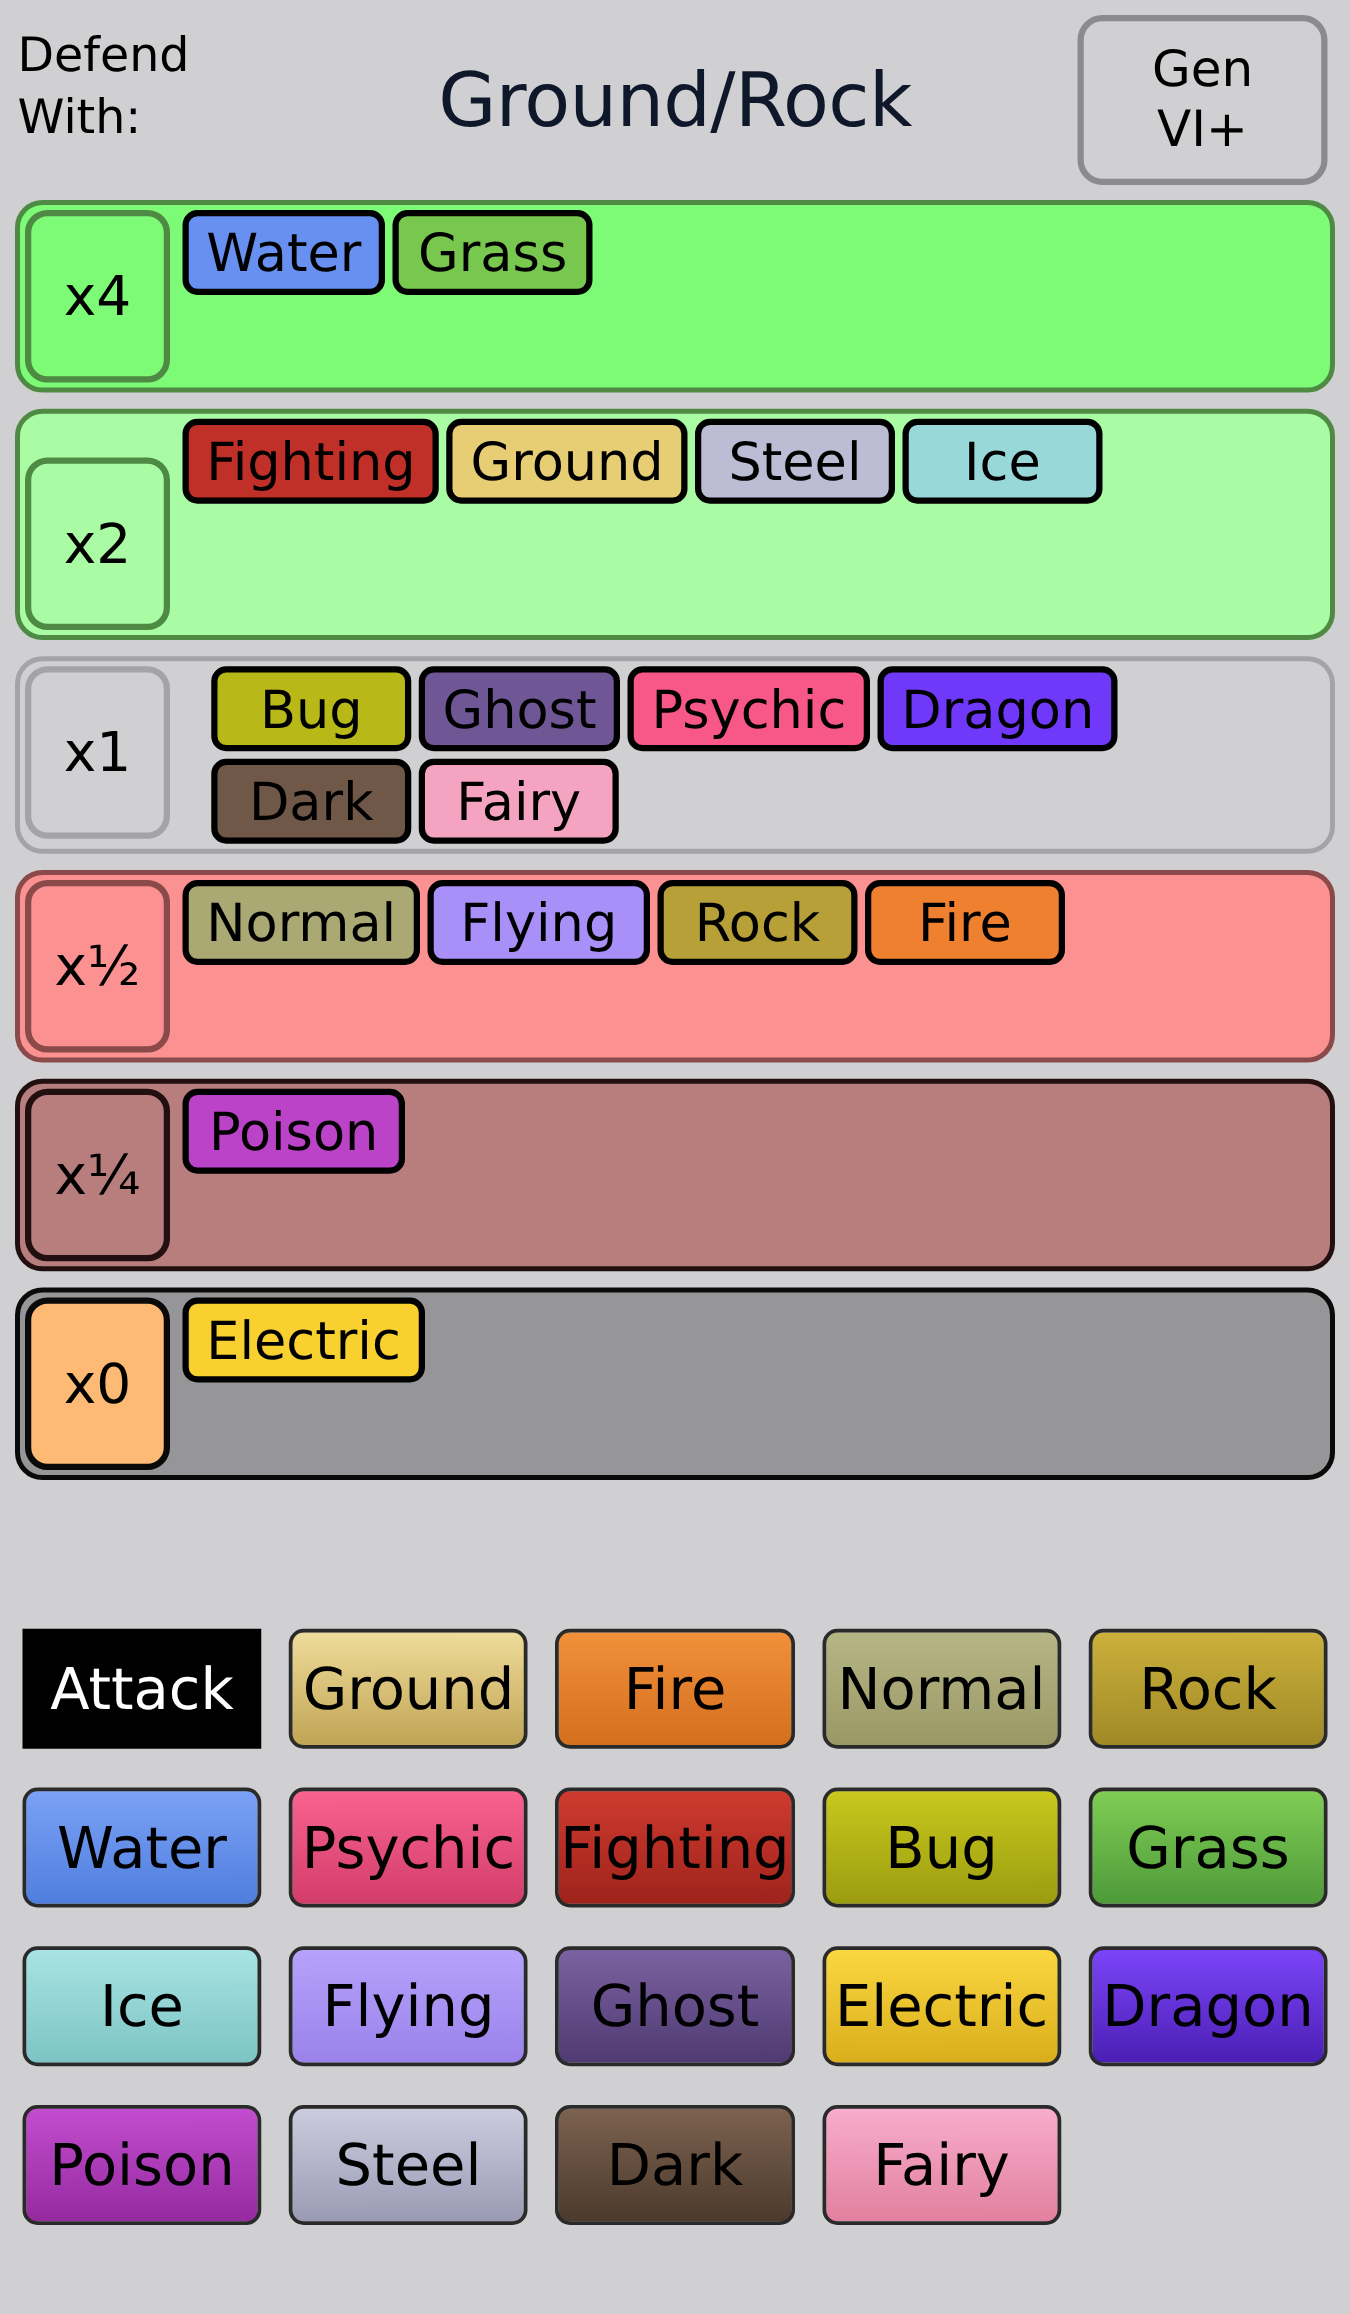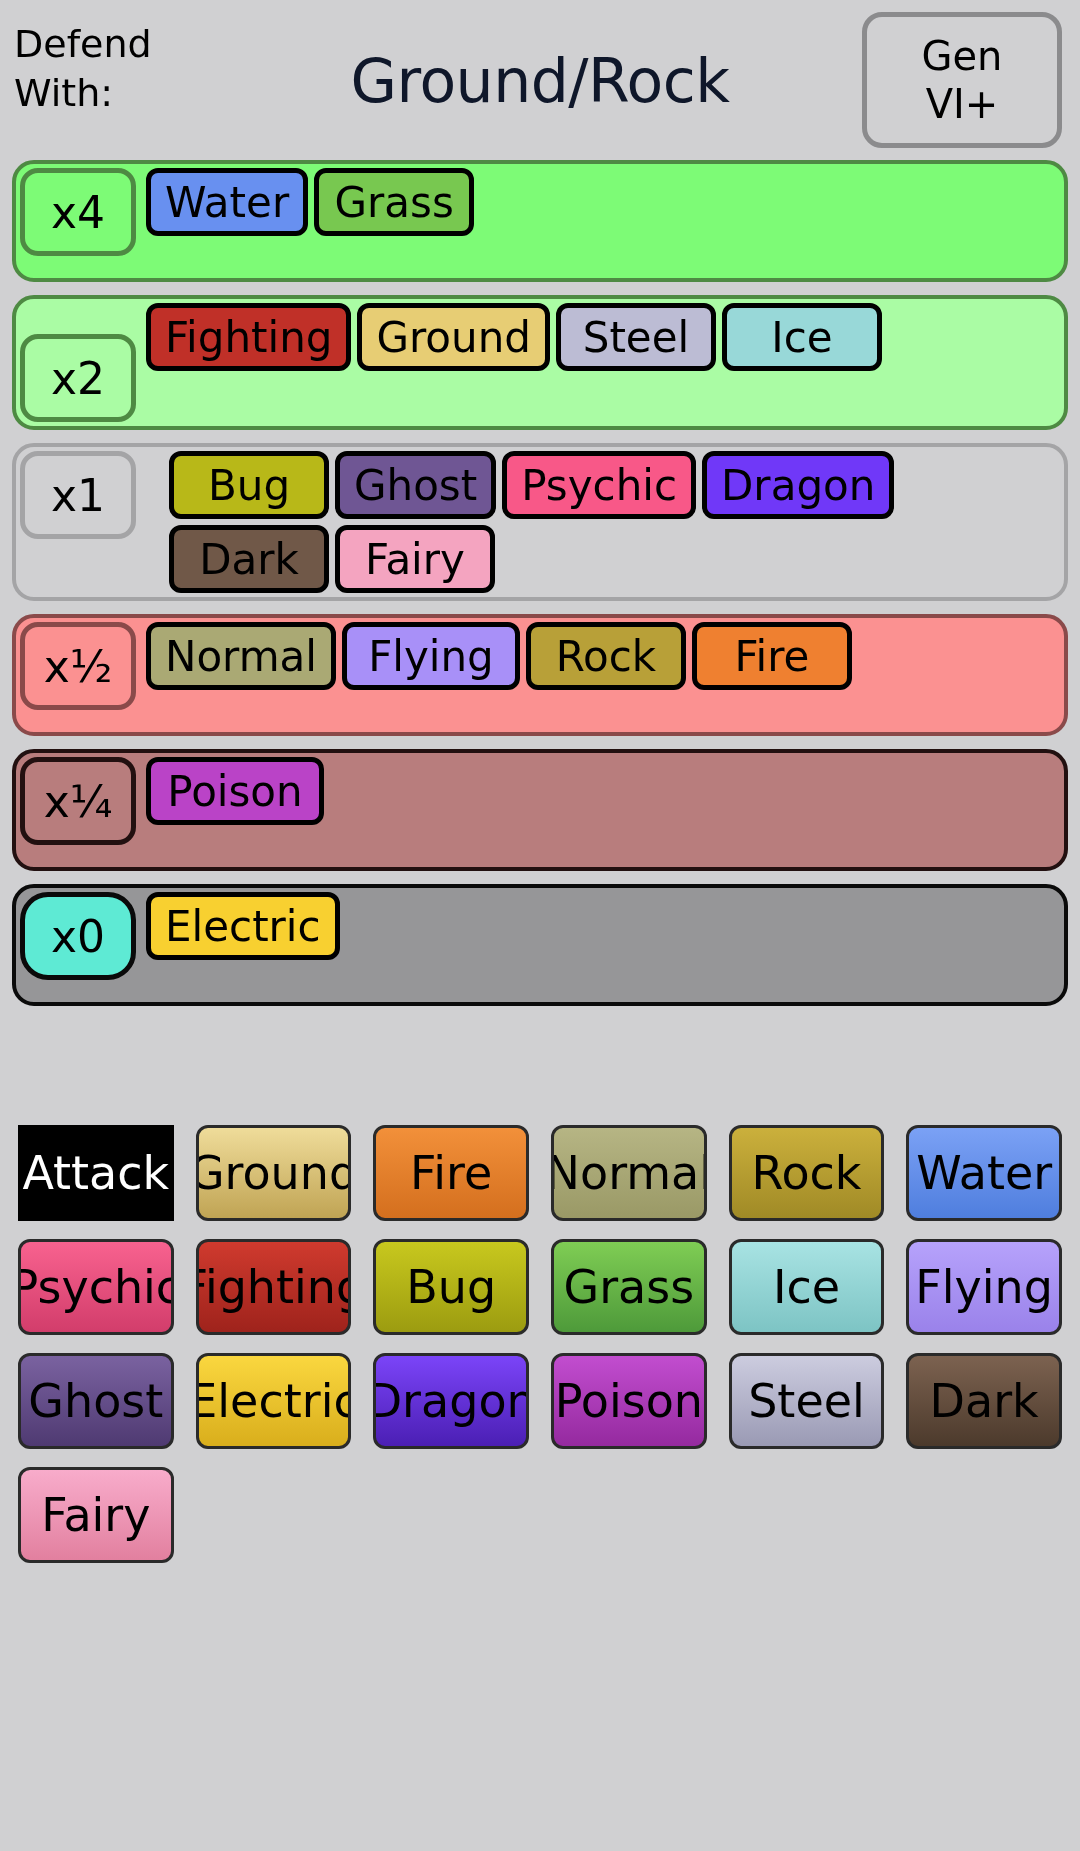--- a/index.html
+++ b/index.html
@@ -82,21 +82,21 @@
     width: 116px;
     border-radius: 18px;
     border: 5px solid #000;
     display: flex;
     align-items: center;
     justify-content: center;
     font-size: 44px;
     color: #000;
     box-sizing: border-box;
     align-self: flex-start;
-    height: 88px;
+    height: 138px;
   }
   .chips {
     flex: 1 1 auto;
     display: flex;
     flex-wrap: wrap;
     align-content: flex-start;
     padding-left: 10px;
     gap: 6px 6px;
   }
   .chip {
@@ -115,22 +115,22 @@
     cursor: pointer;
   }
   .chip.w-lg { min-width: 178px; }
 
   
   .spacer { height: 106px; }
 
   
   .btn-grid {
     display: grid;
-    grid-template-columns: repeat(6, 1fr);
-    gap: 18px 22px;
+    grid-template-columns: repeat(5, 1fr);
+    gap: 31px 22px;
     padding: 0 18px;
     box-sizing: border-box;
   }
   .tbtn {
     height: 96px;
     border-radius: 12px;
     border: 3px solid #2a2a2a;
     display: flex;
     align-items: center;
     justify-content: center;
@@ -199,21 +199,21 @@
         <div class="chip" style="background: rgb(239, 128, 48);">Fire</div>
       </div>
     </div>
     <div class="eff-row" style="background: rgb(184, 125, 125); border-color: rgb(34, 16, 16);">
       <div class="mult-box" style="background: rgb(184, 125, 125); border-color: rgb(34, 16, 16);">x¼</div>
       <div class="chips">
         <div class="chip w-lg" style="background: rgb(186, 67, 199);">Poison</div>
       </div>
     </div>
     <div class="eff-row" style="background: rgb(150, 150, 152); border-color: rgb(10, 10, 10);">
-      <div class="mult-box" style="background: #5eead4; border-color: rgb(10, 10, 10); border-radius: 28px;">x0</div>
+      <div class="mult-box" style="background: #fdba74; border-color: rgb(10, 10, 10);">x0</div>
       <div class="chips">
         <div class="chip w-lg" style="background: rgb(248, 208, 48);">Electric</div>
       </div>
     </div>
   </div>
 
 <div class="spacer"></div>
 
 <div class="btn-grid" id="btn-grid">
     <div class="tbtn plain" style="color: rgb(255, 255, 255);">Attack</div>

